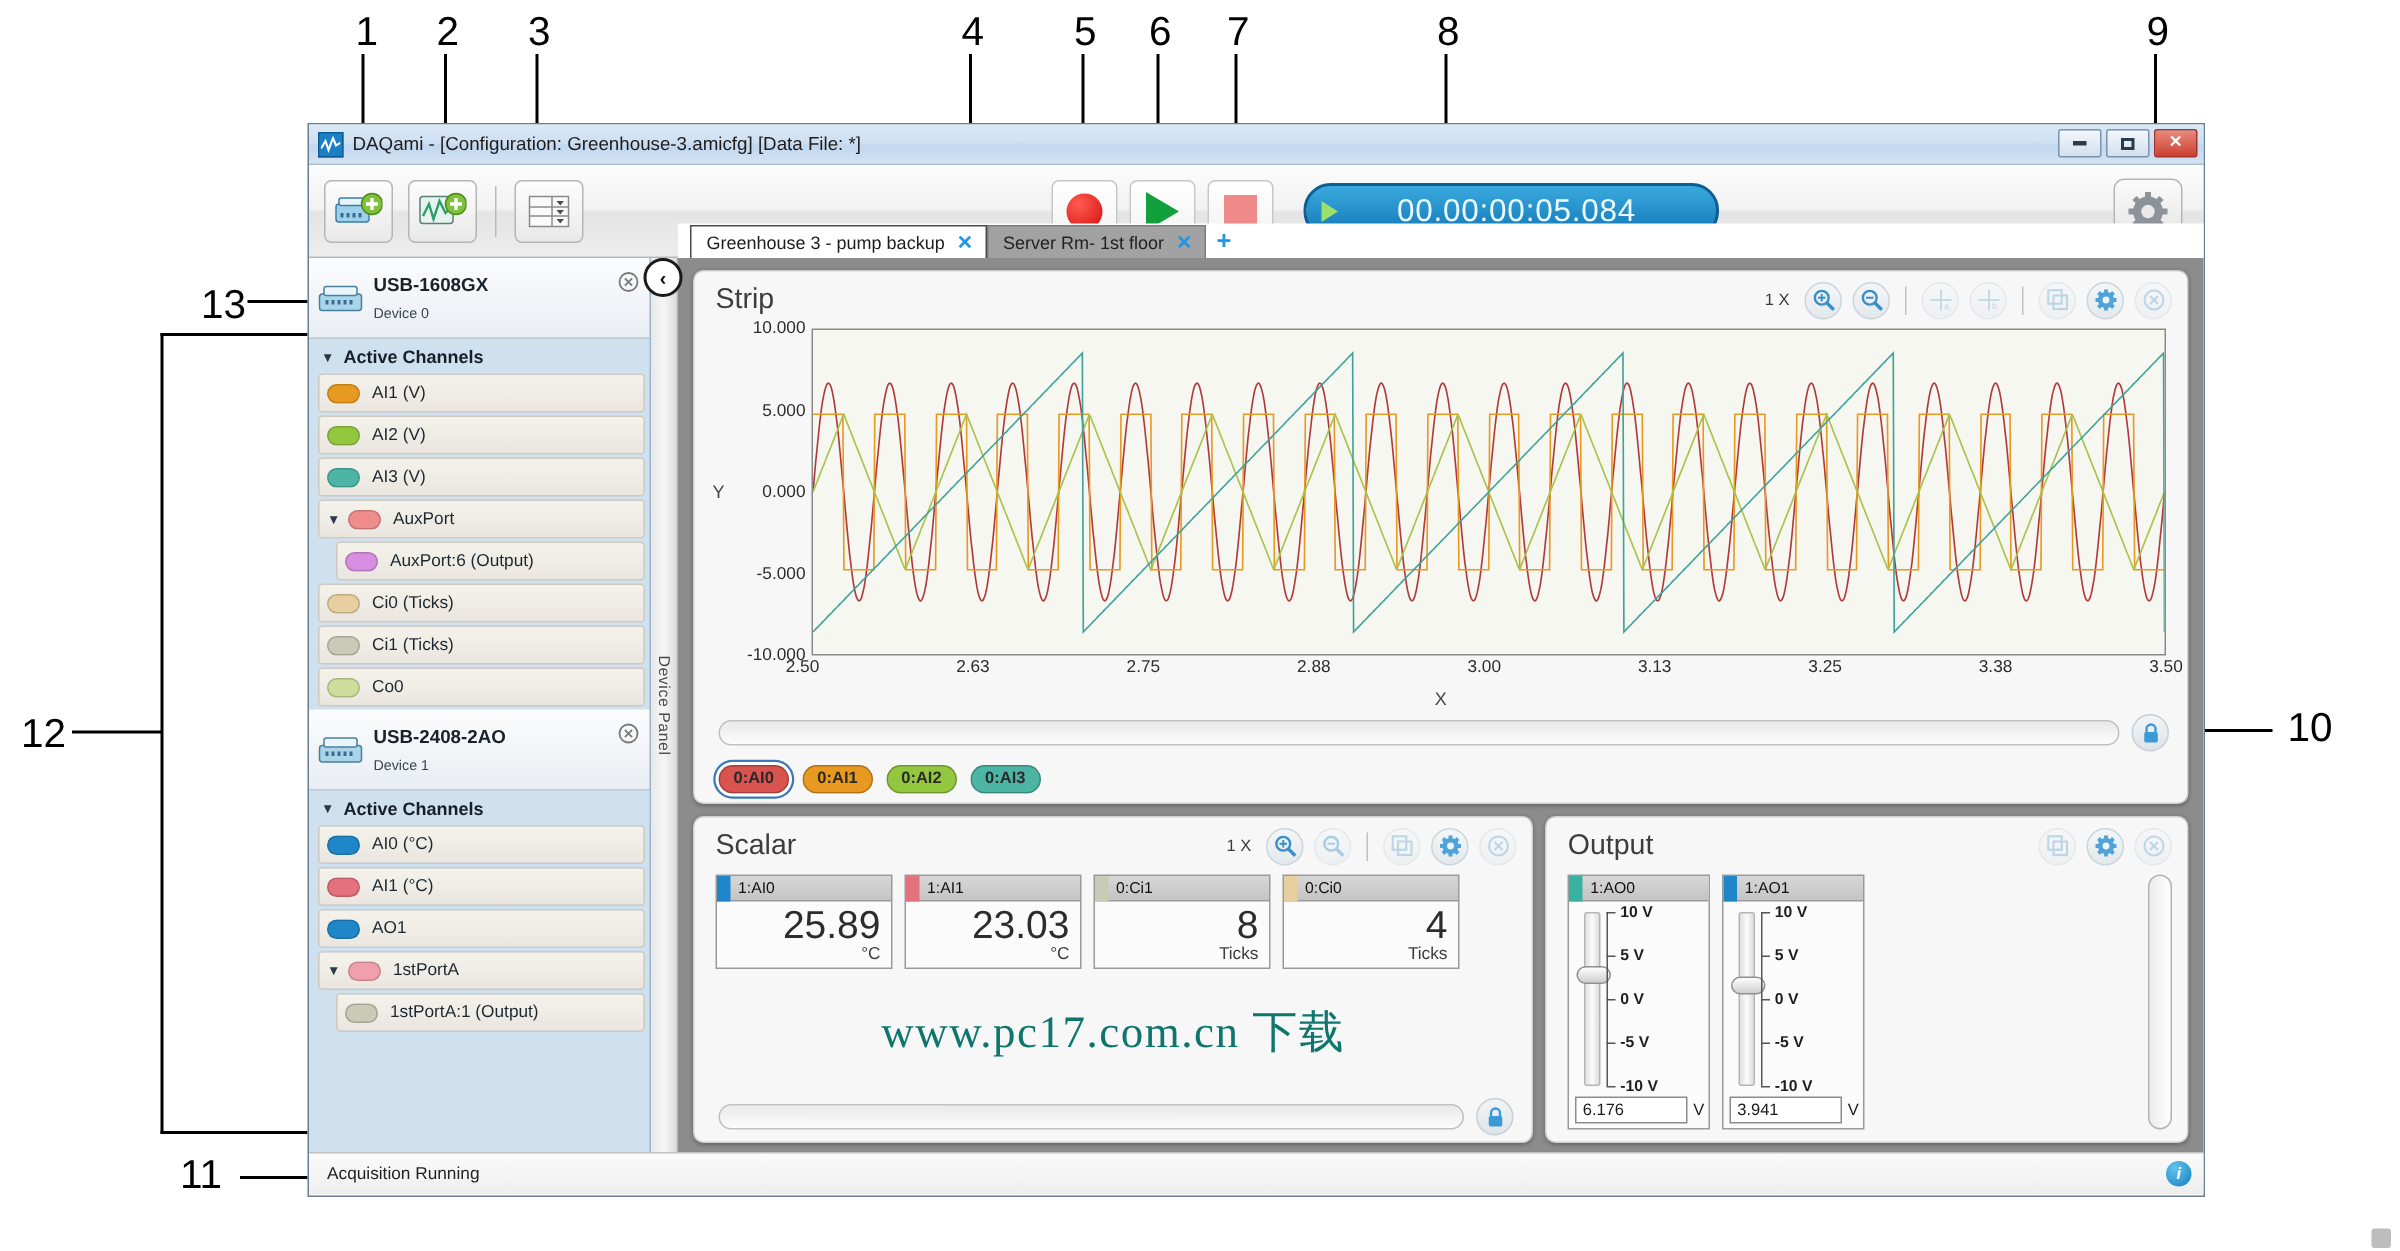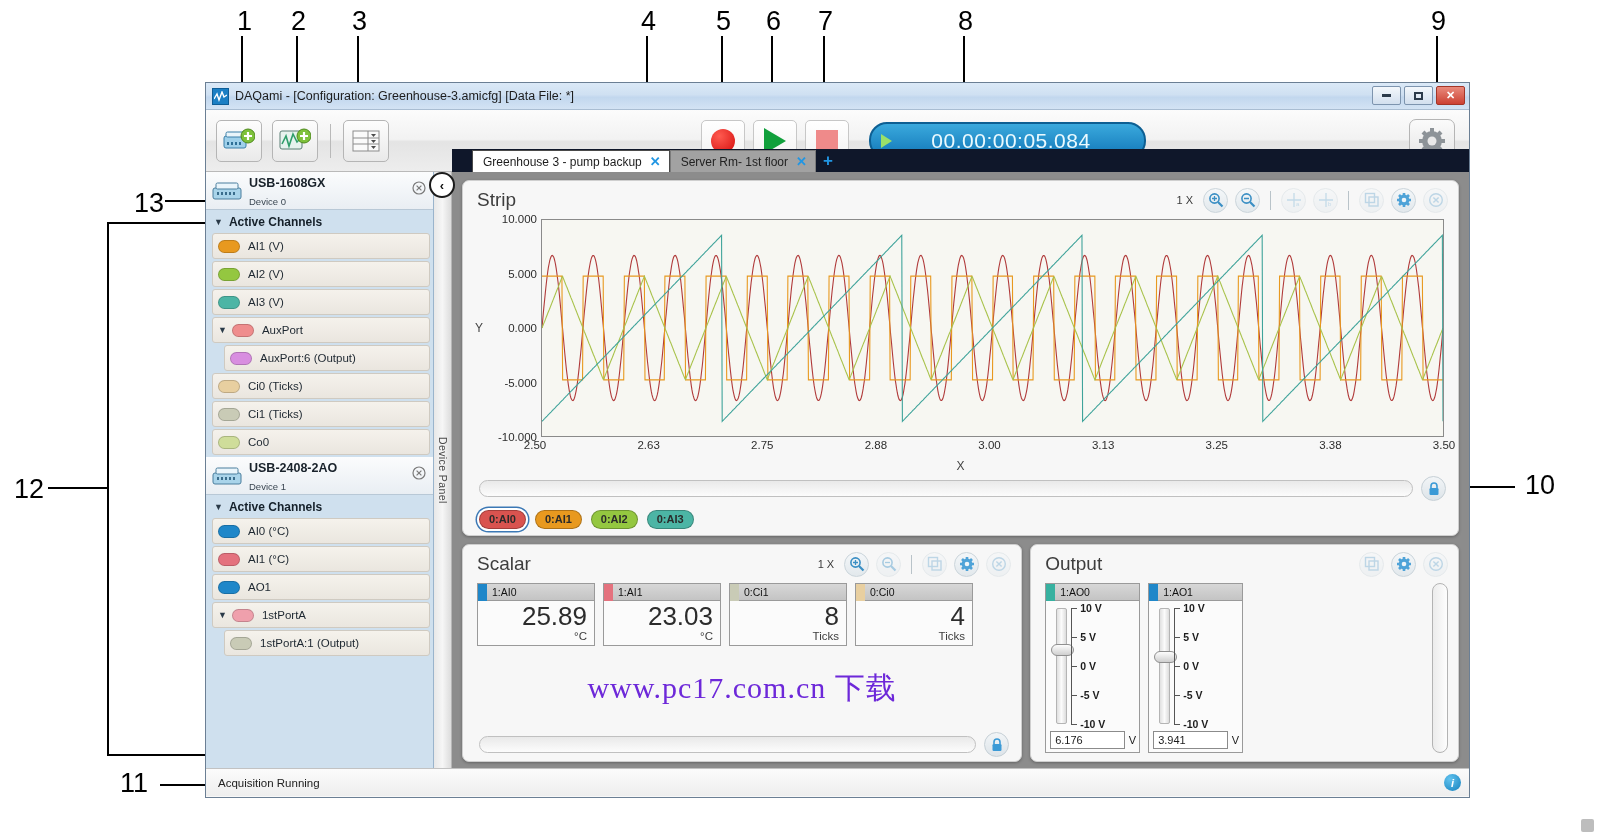--- a/index.html
+++ b/index.html
@@ -97,21 +97,21 @@
 
   
   #body { display: flex; height: 596px; background: #f0f0f0; }
 
   
   #sidebar {
     width: 228px; background: #cfe0ee; border-right: 1px solid #9ab4cc;
     display: flex; flex-direction: column; overflow: hidden; flex: none;
   }
   .dev-header {
-    height: 38px; background: linear-gradient(to bottom,#fbfcfd,#e9eef3);
+    height: 54px; background: linear-gradient(to bottom,#fbfcfd,#e9eef3);
     border-bottom: 1px solid #b8c8d6; display: flex; align-items: center;
     padding: 0 6px; position: relative; flex: none;
   }
   .dev-ico { width: 30px; height: 22px; flex: none; margin-right: 7px; }
   .dev-name { font-size: 12.5px; font-weight: bold; color: #19222b; line-height: 1.05; }
   .dev-sub { font-size: 9.5px; color: #3a4651; line-height: 1.1; }
   .dev-x { position: absolute; right: 7px; top: 9px; width: 14px; height: 14px; }
   .sec-head {
     height: 23px; display: flex; align-items: center; gap: 6px;
     padding-left: 8px; font-size: 12px; font-weight: bold; color: #15202a;
@@ -135,22 +135,22 @@
     border-right: 1px solid #b6b6b6; display: flex;
     align-items: center; justify-content: center; flex: none;
   }
   #devpanel-tab span {
     writing-mode: vertical-rl; font-size: 10.5px; color: #4a4a4a; letter-spacing: .4px;
   }
 
   
   #content { flex: 1; display: flex; flex-direction: column; background: #8c8c8c; position: relative; }
   #tabstrip {
-    height: 23px; background: #0f172a; display: flex; align-items: flex-end;
-    padding-left: 20px; flex: none; position: relative; z-index: 3;
+    height: 23px; background: #ffffff; display: flex; align-items: flex-end;
+    padding-left: 8px; flex: none; position: relative; z-index: 3;
     margin-top: -23px;
   }
   .ptab {
     height: 22px; padding: 0 8px 0 10px; display: flex; align-items: center; gap: 8px;
     font-size: 12px; color: #1d1d1d; border: 1px solid #6e6e6e; border-bottom: none;
   }
   .ptab.active { background: #ffffff; border-color: #4a4a4a; }
   .ptab.inactive { background: #a2a2a2; border-color: #7c7c7c; color: #222; }
   .ptab .x { color: #2196e3; font-size: 13px; font-weight: bold; }
   .tabplus { color: #2196e3; font-size: 17px; font-weight: bold; margin-left: 7px; margin-bottom: 1px; }
@@ -216,21 +216,21 @@
   .tile-head {
     height: 17px; background: linear-gradient(to bottom,#d7d7d7,#c4c4c4);
     display: flex; align-items: center; border-bottom: 1px solid #9a9a9a;
   }
   .tile-head .cbar { width: 9px; height: 17px; flex: none; }
   .tile-head .tname { font-size: 10.5px; color: #111; margin-left: 5px; }
   .tile-val { text-align: right; font-size: 26px; color: #2c2c2c; padding: 2px 7px 0 0; line-height: 1.05; }
   .tile-unit { text-align: right; font-size: 11.5px; color: #3d3d3d; padding: 0 7px 3px 0; }
   #watermark {
     flex: 1; display: flex; align-items: center; justify-content: center;
-    color: #6d28d9; font-family: "Liberation Serif", serif; font-size: 30px; letter-spacing: 1px;
+    color: #0f766e; font-family: "Liberation Serif", serif; font-size: 30px; letter-spacing: 1px;
   }
 
   
   #outbody { flex: 1; display: flex; padding: 0 10px 8px 14px; gap: 8px; min-height: 0; }
   #outcards { display: flex; gap: 8px; flex: none; }
   .ocard {
     width: 95px; border: 1px solid #9a9a9a; background: #fbfbfb;
     display: flex; flex-direction: column;
   }
   .ocard-head {

